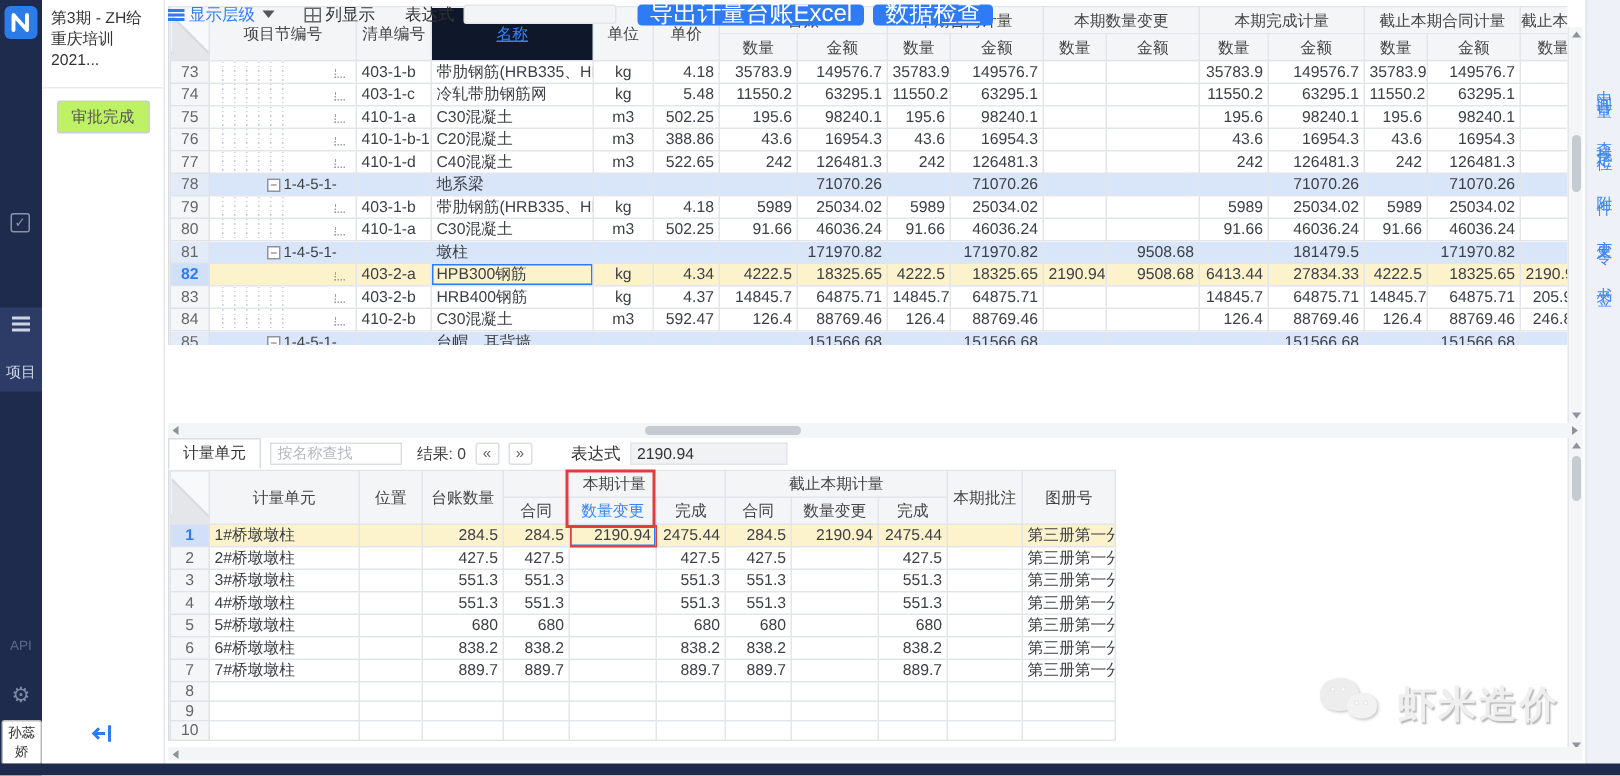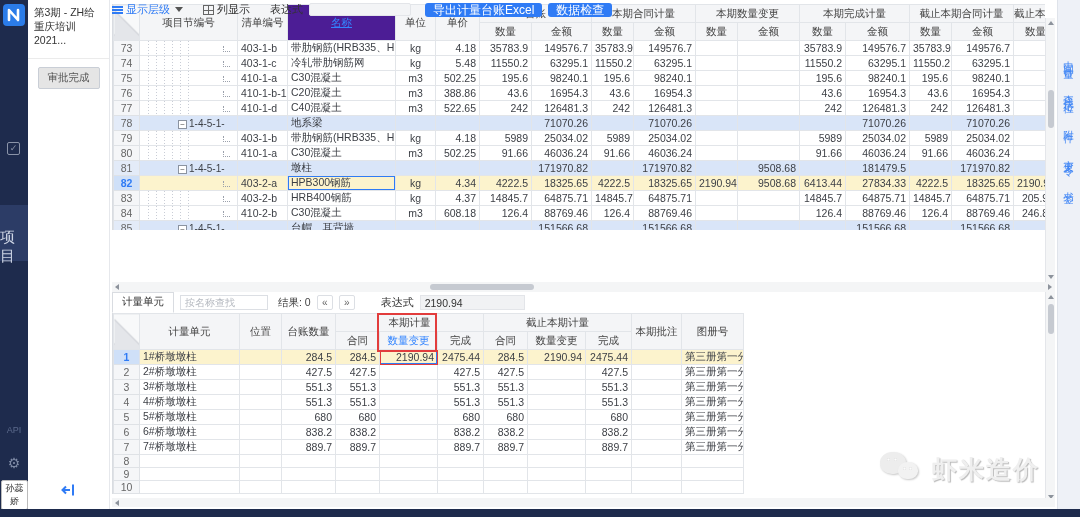--- a/index.html
+++ b/index.html
@@ -4,62 +4,62 @@
 <style>
   * { margin:0; padding:0; box-sizing:border-box; }
   html,body { width:1080px; height:517px; overflow:hidden; font-family:"Liberation Sans","DejaVu Sans",sans-serif; background:#fff; position:relative; font-size:11px; color:#333; }
 
   
   #rail { position:absolute; left:0; top:0; width:28px; height:517px; background:#1e2b4d; z-index:30; }
   #logo { position:absolute; left:3px; top:4px; width:22px; height:22px; background:#2b7ce9; border-radius:4px; display:flex; align-items:center; justify-content:center; }
   .rail-check { position:absolute; left:7px; top:142px; width:13px; height:13px; border:1px solid #8a93a8; border-radius:2px; color:#8a93a8; font-size:9px; line-height:11px; text-align:center; }
   .rail-project { position:absolute; left:0; top:205px; width:28px; height:56px; background:#2c3c66; display:flex; flex-direction:column; align-items:center; justify-content:center; gap:4px; }
   .bars { width:12px; height:2px; background:#cdd4e4; box-shadow:0 4px 0 #cdd4e4, 0 8px 0 #cdd4e4; margin-bottom:8px; }
-  .rail-project span { color:#cdd4e4; font-size:15px;margin-top:16px; }
+  .rail-project span { color:#cdd4e4; font-size:10px;margin-top:16px; }
   .rail-api { position:absolute; left:0; top:425px; width:28px; text-align:center; color:#5c6a8c; font-size:9px; }
   .rail-gear { position:absolute; left:0; top:455px; width:28px; text-align:center; color:#7e8aa5; font-size:14px; }
   .rail-user { position:absolute; left:1px; bottom:7px; width:27px; background:#fff; border:1px solid #bbb; border-radius:2px; font-size:9px; color:#333; text-align:center; padding:1px 0; z-index:40; }
 
   
   #sidebar { position:absolute; left:28px; top:0; width:82px; height:510px; background:#fff; border-right:1px solid #e6e8ec; z-index:20; }
   .proj-title { padding:5px 6px; font-size:10.5px; color:#333; line-height:14px; }
   .back-link { color:#2f7bf5; font-size:11px; padding:8px 10px 6px; }
   .menu-item { height:22px; line-height:22px; padding-left:16px; font-size:11px; color:#333; cursor:pointer; white-space:nowrap; }
   .menu-item.active { background:#e4e7ed; font-weight:bold; }
   .menu-divider { border-top:1px solid #ebebeb; margin:6px 0 8px; }
-  .approve-btn { display:block; margin:0 auto; width:62px; border:1px solid #c9ced6; border-radius:2px; background:#e5e5e5; color:#555; font-size:10.5px; padding:3px 0; text-align:center; }
+  .approve-btn { display:block; margin:0 auto; width:62px; border:1px solid #c9ced6; border-radius:2px; background:#bef264; color:#555; font-size:10.5px; padding:3px 0; text-align:center; }
   .exit-ic { position:absolute; bottom:10px; left:32px; }
 
   
   #toolbar { position:absolute; left:112px; top:1px; height:17px; right:30px; display:flex; align-items:center; gap:6px; z-index:5; }
   .tb-blue { color:#2f7bf5; display:flex; align-items:center; gap:3px; font-size:11px; }
   .blue-bars { width:11px; height:2px; background:#2f7bf5; box-shadow:0 3px 0 #2f7bf5, 0 6px 0 #2f7bf5; margin-top:-6px; }
   .caret { width:0; height:0; border-left:4px solid transparent; border-right:4px solid transparent; border-top:5px solid #555; margin-left:2px; }
   .tb-dark { color:#333; display:flex; align-items:center; gap:3px; font-size:11px; margin-left:14px; }
   .grid-ic { width:11px; height:10px; border:1px solid #666; position:relative; }
   .grid-ic:before { content:""; position:absolute; left:0; right:0; top:4px; border-top:1px solid #666; }
   .grid-ic:after { content:""; position:absolute; top:0; bottom:0; left:4px; border-left:1px solid #666; }
   .tb-label { color:#333; margin-left:14px; }
   .tb-input { width:102px; height:13px; background:#f3f4f6; border:1px solid #e3e5e9; border-radius:2px; }
-  .tb-btn { background:#2f7bf5; color:#fff; border:none; border-radius:3px; font-size:12px; height:14px; padding:0 8px; line-height:14px; }
+  .tb-btn { background:#2f7bf5; color:#fff; border:none; border-radius:3px; font-size:16px; height:14px; padding:0 8px; line-height:14px; }
   .tb-btn.first { margin-left:8px; }
 
   
   table { border-collapse:collapse; table-layout:fixed; }
   th,td { border:1px solid #e2e5e9; font-weight:normal; overflow:hidden; white-space:nowrap; }
   thead th { background:#f4f5f7; color:#444; font-size:10.5px; height:18px; text-align:center; }
   tbody td { height:13px; font-size:10.5px; color:#3c3f45; padding:0 3px; }
   td.num { text-align:right; }
   td.ctr { text-align:center; }
   td.rownum { background:#f5f6f8; color:#666; text-align:center; border-color:#dfe2e6; }
   tr.grp td { background:#d9e5f8; }
   tr.grp td.rownum { background:#e3ebf8; }
   tr.selrow td { background:#fcf3cd; }
   tr.selrow td.rownum { background:#cfe0f8; color:#2f7bf5; font-weight:bold; }
-  th.name-col { background:#4c1d95; color:#3385ff;text-decoration:underline; }
+  th.name-col { background:#0f172a; color:#3385ff;text-decoration:underline; }
   .corner { background:linear-gradient(45deg,#e4e6ea 48%,#c8cbd1 50%,#f8f9fa 52%); }
   td.cursor-cell { box-shadow:inset 0 0 0 1px #2f7bf5; }
 
   #top-table-wrap { position:absolute; left:112px; top:4px; width:933px; height:226px; overflow:hidden; border-left:1px solid #d9dce1; }
   .tree-leaf { background-image:
       repeating-linear-gradient(to bottom,#c9cdd6 0 1px,transparent 1px 3px),
       repeating-linear-gradient(to bottom,#c9cdd6 0 1px,transparent 1px 3px),
       repeating-linear-gradient(to bottom,#c9cdd6 0 1px,transparent 1px 3px),
       repeating-linear-gradient(to bottom,#c9cdd6 0 1px,transparent 1px 3px),
       repeating-linear-gradient(to bottom,#c9cdd6 0 1px,transparent 1px 3px),
@@ -435,21 +435,21 @@
           <td class="num">205.91</td>
         </tr>
         <tr>
           <td class="rownum">84</td>
           <td class="tree-leaf">
             <span class="elbow"></span>
           </td>
           <td>410-2-b</td>
           <td>C30混凝土</td>
           <td class="ctr">m3</td>
-          <td class="num">608.18</td>
+          <td class="num">592.47</td>
           <td class="num">126.4</td>
           <td class="num">88769.46</td>
           <td class="num">126.4</td>
           <td class="num">88769.46</td>
           <td class="num"></td>
           <td class="num"></td>
           <td class="num">126.4</td>
           <td class="num">88769.46</td>
           <td class="num">126.4</td>
           <td class="num">88769.46</td>

